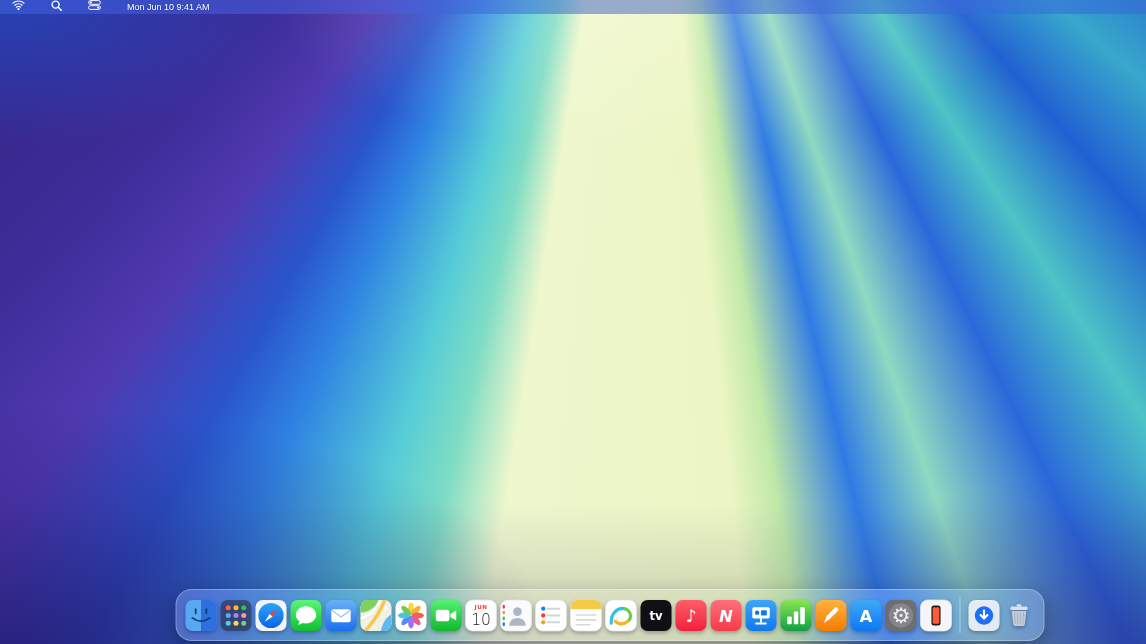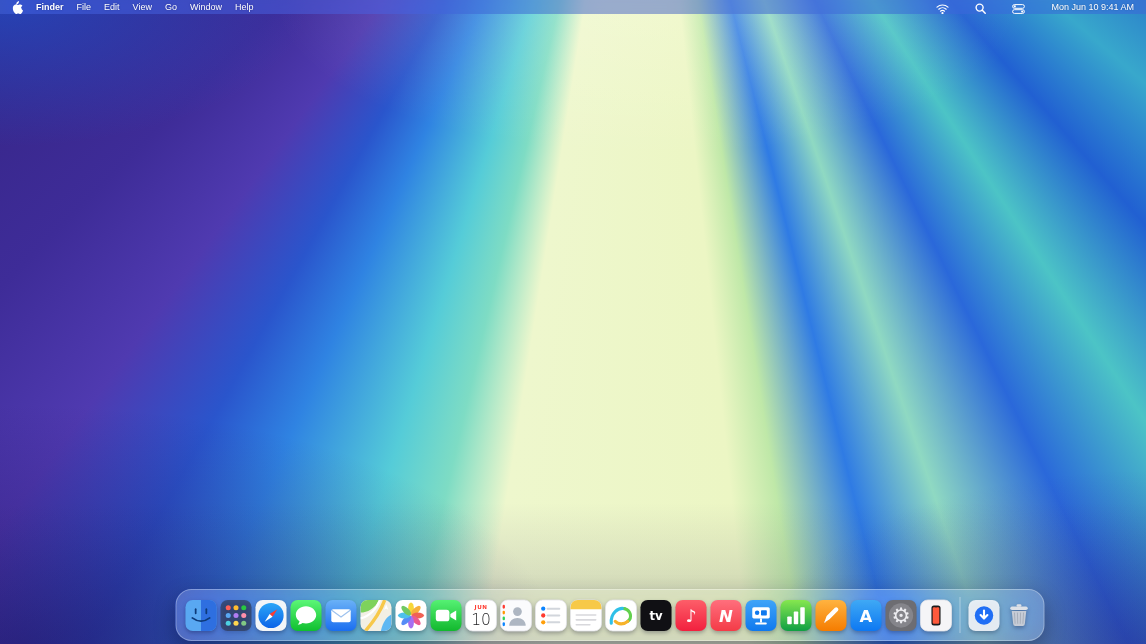--- a/index.html
+++ b/index.html
@@ -30,21 +30,21 @@
     padding:0 12px;
     background:rgba(72,100,205,.52);
     backdrop-filter:blur(14px) saturate(1.6);
     color:#fff; font-size:9px; line-height:14px;
     text-shadow:0 0 2px rgba(0,0,50,.35);
     z-index:10;
   }
   .menu-left{ display:flex; align-items:center; gap:13px; }
   .menu-item{ white-space:nowrap; cursor:default; }
   .menu-item.bold{ font-weight:bold; }
-  .menu-right{ display:flex; align-items:flex-end; gap:26px; }
+  .menu-right{ display:flex; align-items:flex-start; gap:26px; }
   .status-icon{ display:flex; align-items:center; }
   .clock{ white-space:nowrap; }
 
   
   .dock{
     position:absolute; bottom:3px; left:50%; transform:translateX(-50%);
     display:flex; align-items:center; gap:2px;
     padding:7px 8px;
     background:rgba(255,255,255,.22);
     border:1px solid rgba(255,255,255,.30);
@@ -58,34 +58,20 @@
   .dock-item svg{ display:block; width:33px; height:33px; }
   .dock-divider{ width:1px; height:36px; background:rgba(255,255,255,.40); margin:0 5px; align-self:center; }
   text{ font-family:"DejaVu Sans","Liberation Sans",sans-serif; }
 </style>
 </head>
 <body>
 
 <div class="wallpaper"></div>
 
 <div class="menubar">
-  <div class="menu-left">
-    <span class="status-icon">
-      <svg width="11" height="13" viewBox="0 0 14 17">
-        <path fill="#fff" d="M8.2 2.8c.7-.9.9-2 .8-2.8-1 .1-2.1.7-2.8 1.6-.6.8-.9 1.9-.7 3 1 0 2-.7 2.7-1.8zM11.7 9.3c0-2 1.6-3 1.7-3.1-.9-1.4-2.4-1.6-2.9-1.6-1.2-.1-2.4.7-3 .7-.6 0-1.6-.7-2.6-.7-1.3 0-2.6.8-3.3 2-1.4 2.5-.4 6.2 1 8.2.7 1 1.5 2.1 2.6 2.1 1 0 1.4-.7 2.7-.7 1.3 0 1.6.7 2.7.7 1.1 0 1.8-1 2.5-2 .8-1.2 1.1-2.3 1.1-2.4 0 0-2.1-.8-2.1-3.2z"></path>
-      </svg>
-    </span>
-    <span class="menu-item bold">Finder</span>
-    <span class="menu-item">File</span>
-    <span class="menu-item">Edit</span>
-    <span class="menu-item">View</span>
-    <span class="menu-item">Go</span>
-    <span class="menu-item">Window</span>
-    <span class="menu-item">Help</span>
-  </div>
   <div class="menu-right">
     <span class="status-icon">
       <svg width="13" height="10" viewBox="0 0 13 10">
         <path d="M1.0 3.1a8.2 8.2 0 0 1 11 0" stroke="#fff" stroke-width="1.2" fill="none" stroke-linecap="round"></path>
         <path d="M2.8 5.2a5.4 5.4 0 0 1 7.4 0" stroke="#fff" stroke-width="1.2" fill="none" stroke-linecap="round"></path>
         <path d="M4.5 7.2a2.8 2.8 0 0 1 4 0" stroke="#fff" stroke-width="1.2" fill="none" stroke-linecap="round"></path>
         <circle cx="6.5" cy="9" r="1.1" fill="#fff"></circle>
       </svg>
     </span>
     <span class="status-icon">

